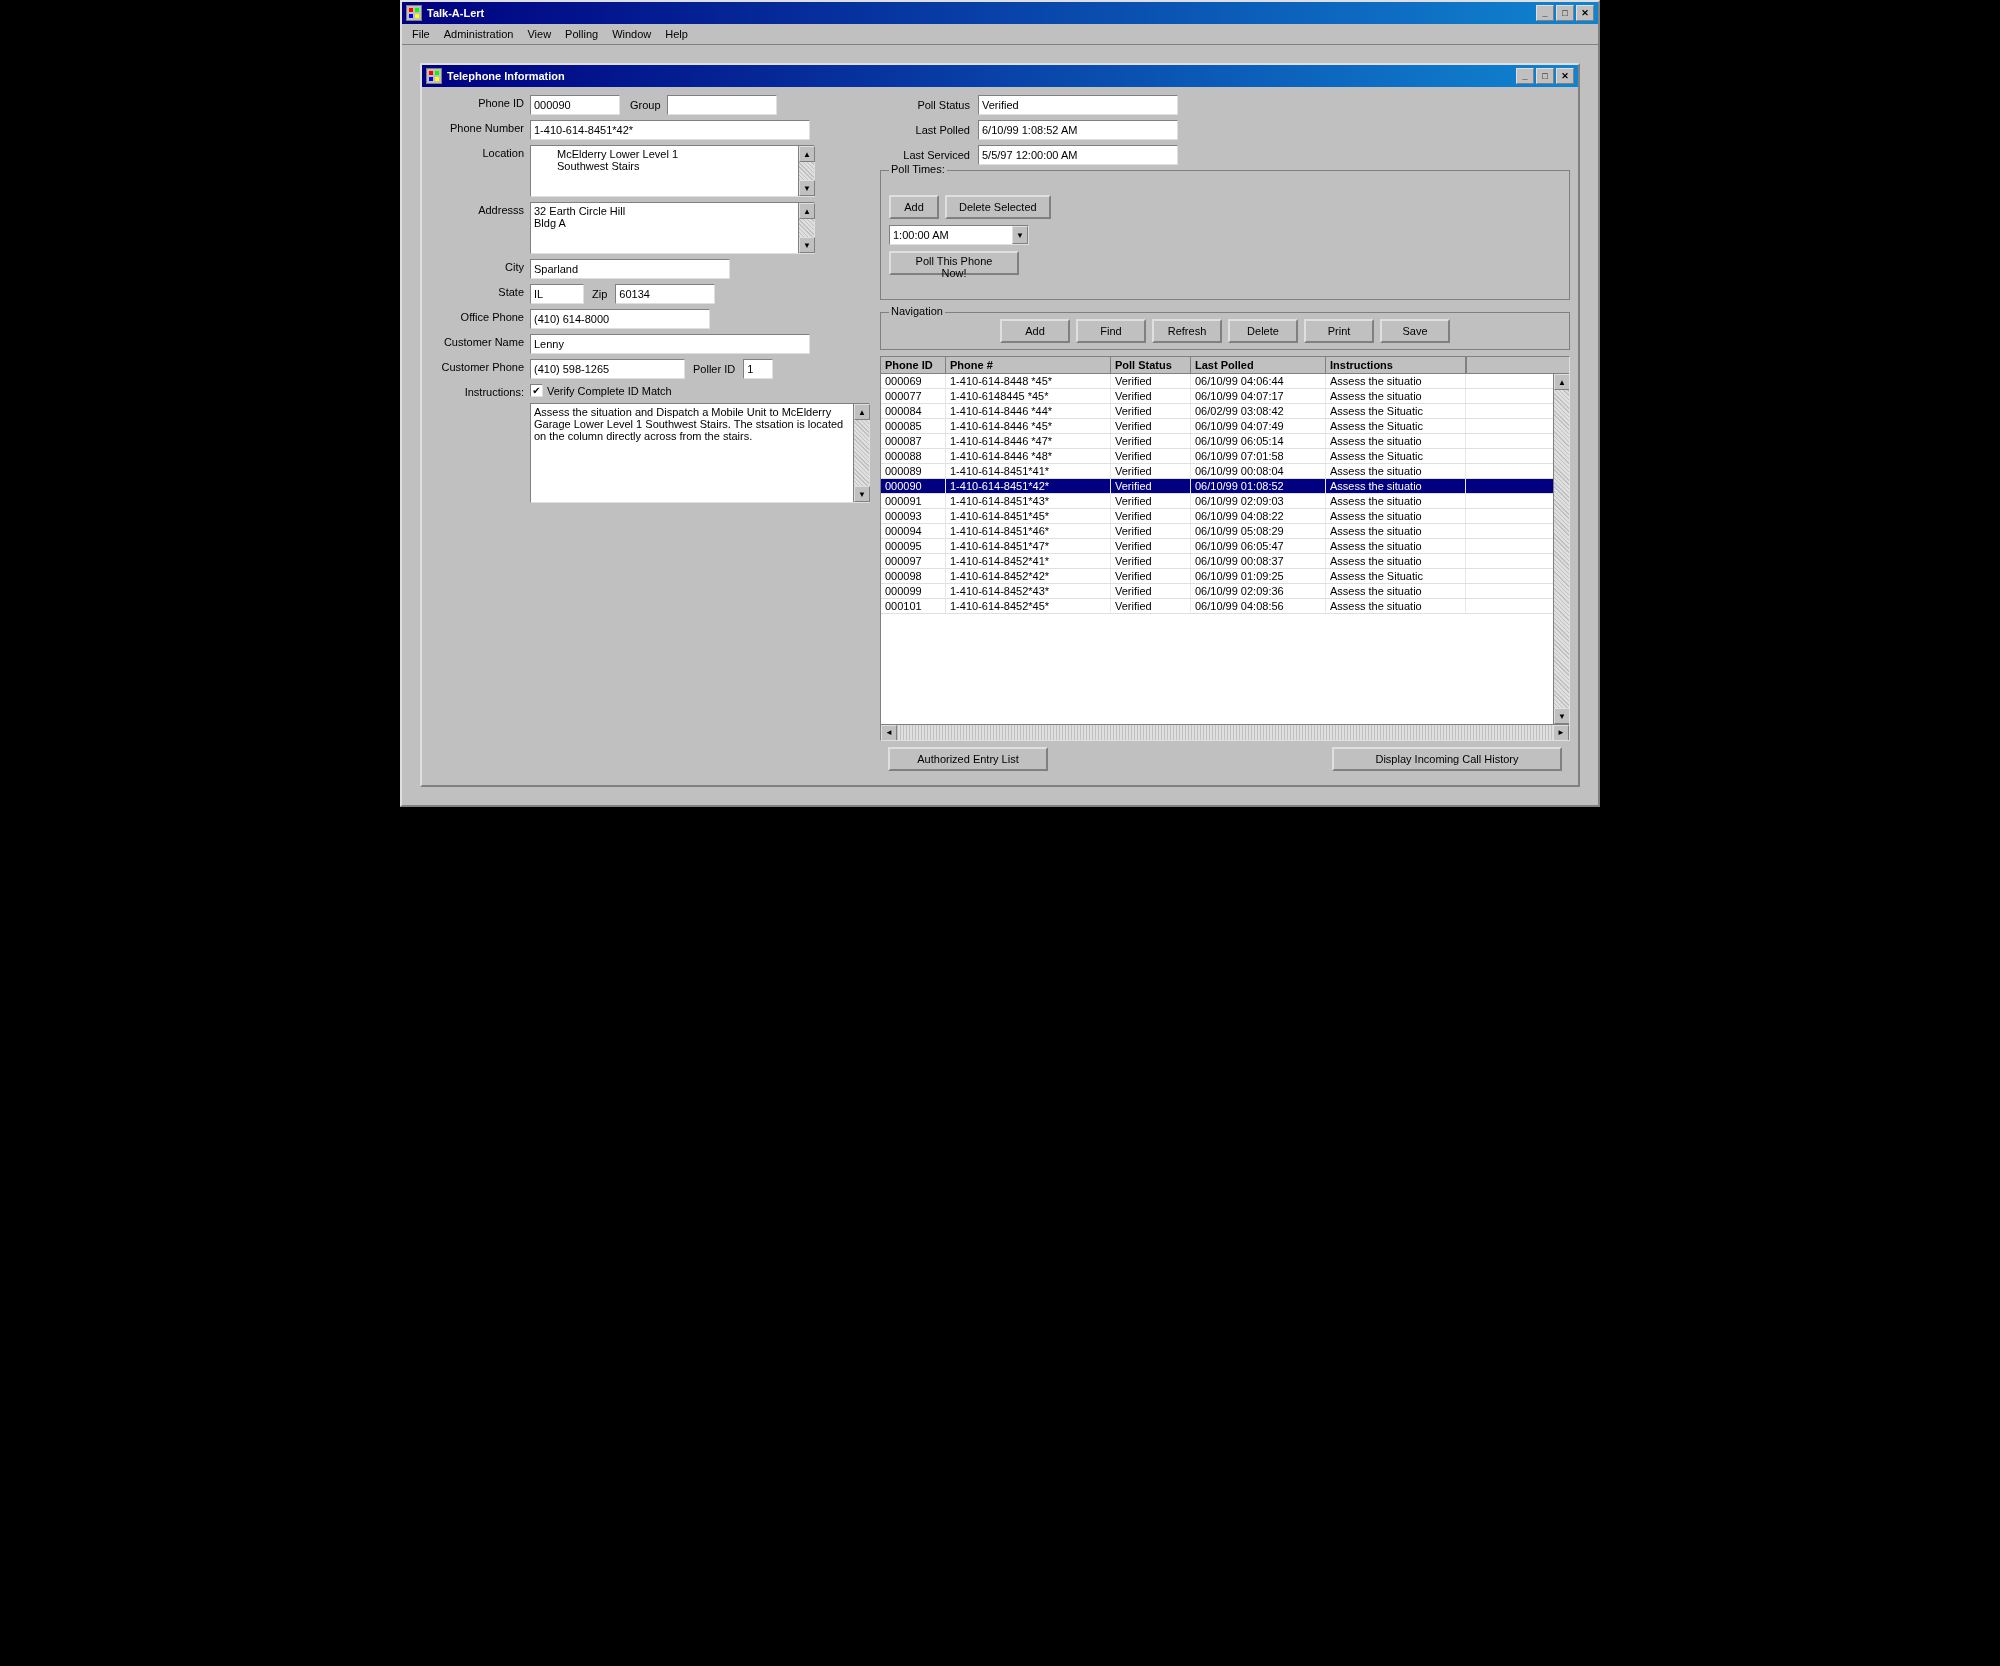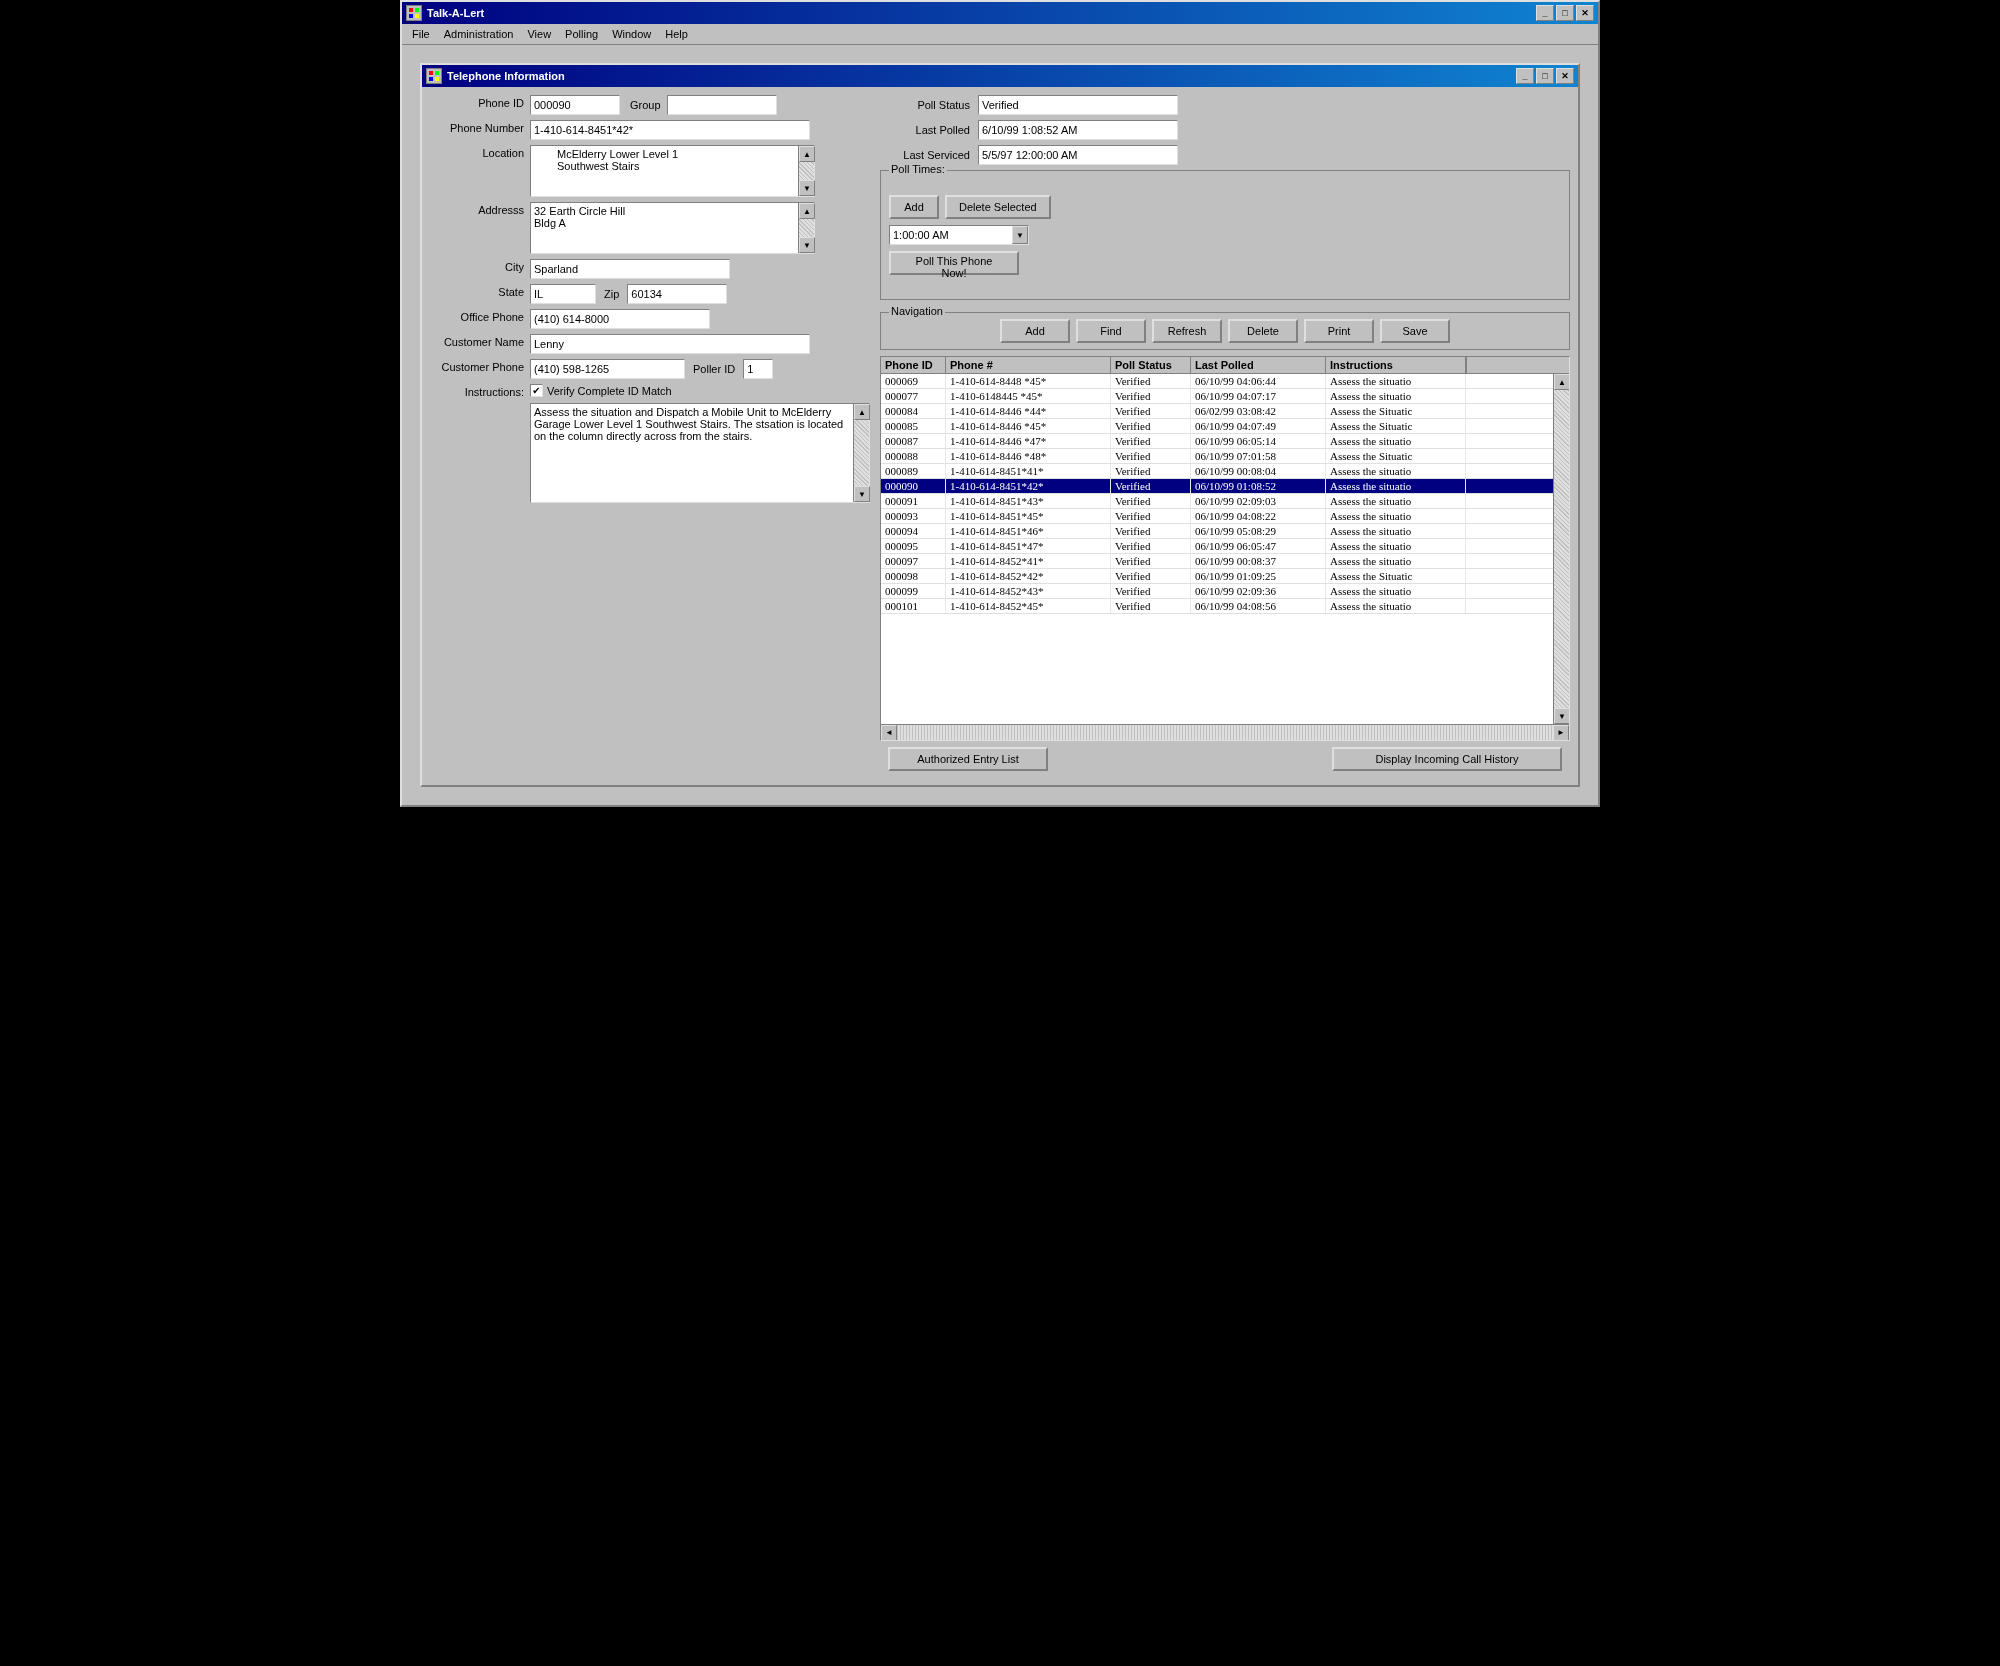--- a/index.html
+++ b/index.html
@@ -204,21 +204,20 @@
       flex-shrink: 0;
       cursor: pointer;
     }
     .grid-body {
       overflow-y: auto;
       height: 350px;
     }
     .grid-row {
       display: flex;
       border-bottom: 1px solid #e0e0e0;
-      font-family: Liberation Serif, serif;
     }
     .grid-row.selected {
       background: #000080;
       color: #fff;
     }
     .grid-cell {
       padding: 1px 4px;
       font-size: 11px;
       border-right: 1px solid #e8e8e8;
       flex-shrink: 0;
@@ -456,21 +455,21 @@
           <div class="field-row">
             <span class="field-label">City</span>
             <div class="field-value">
               <input type="text" class="win-input" value="Sparland" style="width: 200px;">
             </div>
           </div>
 
           <div class="field-row">
             <span class="field-label">State</span>
             <div class="field-value" style="display:flex; gap:8px; align-items:center;">
-              <input type="text" class="win-input" value="IL" style="width: 66px;">
+              <input type="text" class="win-input" value="IL" style="width: 54px;">
               <span>Zip</span>
               <input type="text" class="win-input" value="60134" style="width: 100px;">
             </div>
           </div>
 
           <div class="field-row">
             <span class="field-label">Office Phone</span>
             <div class="field-value">
               <input type="text" class="win-input" value="(410) 614-8000" style="width: 180px;">
             </div>

